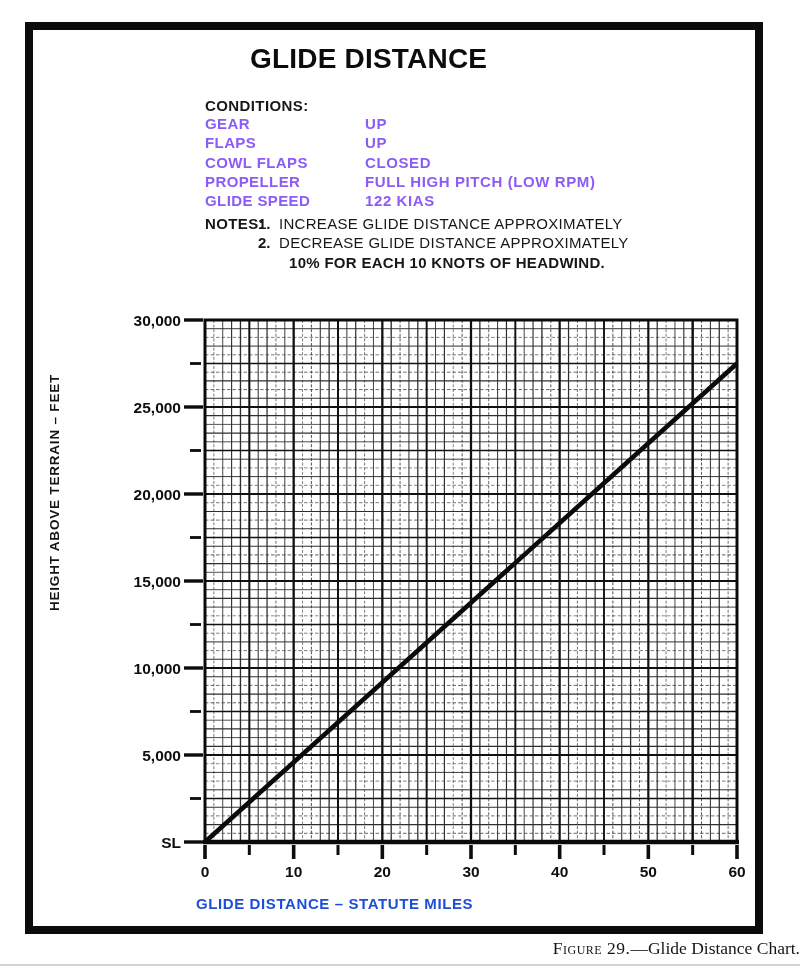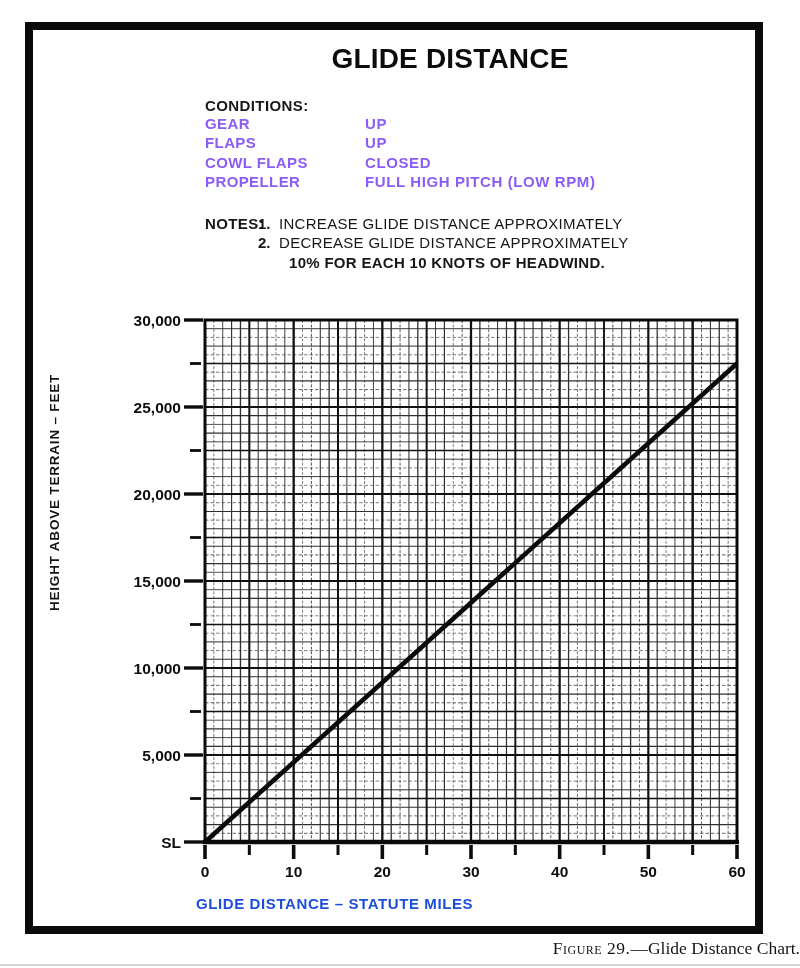--- a/index.html
+++ b/index.html
@@ -18,21 +18,21 @@
     left: 25px; top: 22px;
     width: 738px; height: 912px;
     border: 8px solid #0b0b0b;
     box-sizing: border-box;
     background: #fff;
   }
 
   #chart-title {
     left: 250px; top: 43px;
     width: 400px;
-    text-align: center;
+    text-align: left;
     font-size: 28px;
     font-weight: 700;
     letter-spacing: 0.2px;
     color: #0c0c0c;
   }
 
   #conditions-heading {
     left: 205px; top: 97px;
     font-size: 15px; font-weight: 700;
     letter-spacing: 0.4px; color: #171717;
@@ -118,20 +118,24 @@
     <span class="cond-label">FLAPS</span>
     <span class="cond-value">UP</span>
   </div>
   <div class="cond-row">
     <span class="cond-label">COWL FLAPS</span>
     <span class="cond-value">CLOSED</span>
   </div>
   <div class="cond-row">
     <span class="cond-label">PROPELLER</span>
     <span class="cond-value">FULL HIGH PITCH (LOW RPM)</span>
+  </div>
+  <div class="cond-row">
+    <span class="cond-label">GLIDE SPEED</span>
+    <span class="cond-value">122 KIAS</span>
   </div>
 </div>
 
 <div class="abs" id="notes-heading">NOTES:</div>
 
 <div class="abs" id="notes">
   <div>
     <div class="note-line1">
       <span class="note-number">1.</span>
       <span class="note-text">INCREASE GLIDE DISTANCE APPROXIMATELY</span>

